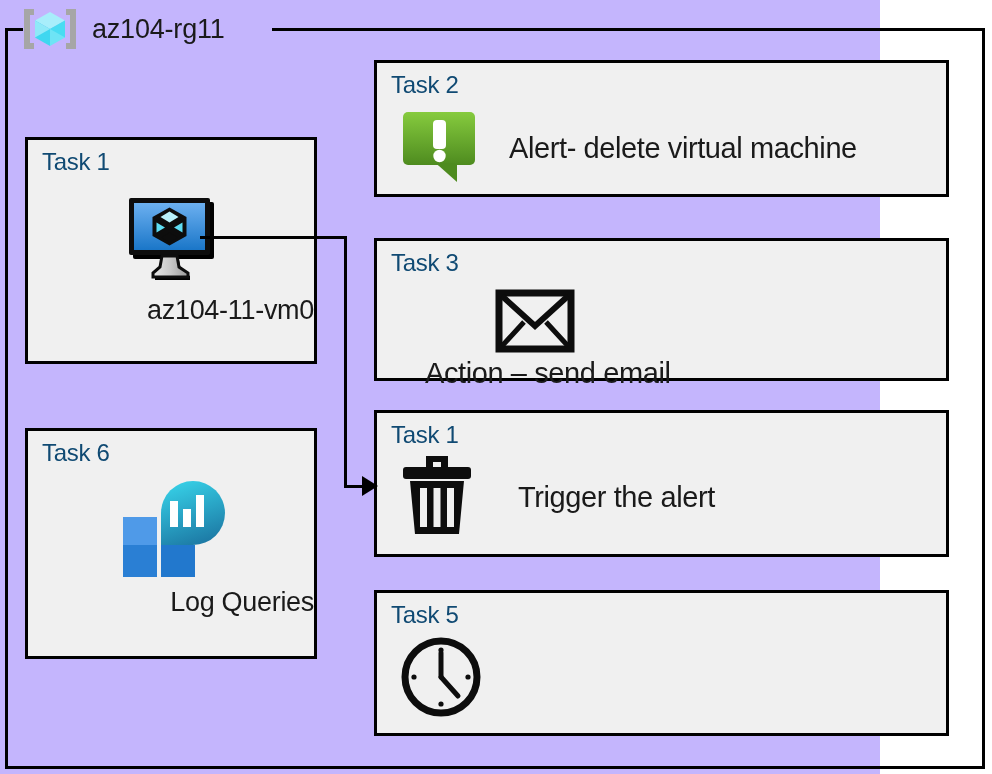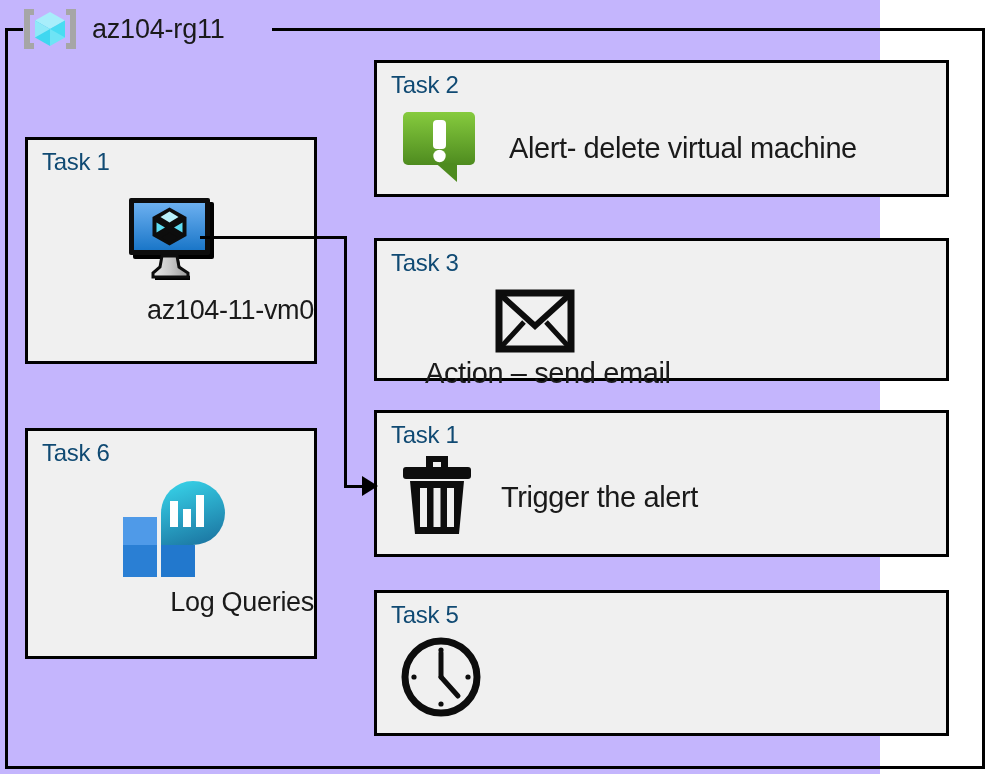--- a/index.html
+++ b/index.html
@@ -276,21 +276,21 @@
           <path d="M7 7 L40 37 L73 7" fill="none" stroke="#0d0d0d" stroke-width="6"></path>
           <path d="M7 57 L29 33 M73 57 L51 33" fill="none" stroke="#0d0d0d" stroke-width="5"></path>
         </svg>
       </div>
       <div class="card-caption">Action – send email</div>
     </div>
   </div>
 
   <div class="card card-right" id="card-task4">
     <div class="card-title">Task 1</div>
-    <div class="card-row" style="top:40px;">
+    <div class="card-row" style="top:40px;gap:17px;">
       <div>
         <svg width="76" height="84" viewBox="0 0 76 84">
 
           <path d="M27 3 L49 3 L49 14 L42 14 L42 9 L34 9 L34 14 L27 14 Z" fill="#0d0d0d"></path>
 
           <rect x="4" y="14" width="68" height="12" rx="3" fill="#0d0d0d"></rect>
 
           <path d="M11 28 L65 28 L60 81 L16 81 Z" fill="#0d0d0d"></path>
 
           <rect x="21" y="35" width="7" height="39" fill="#f0f0f0"></rect>

